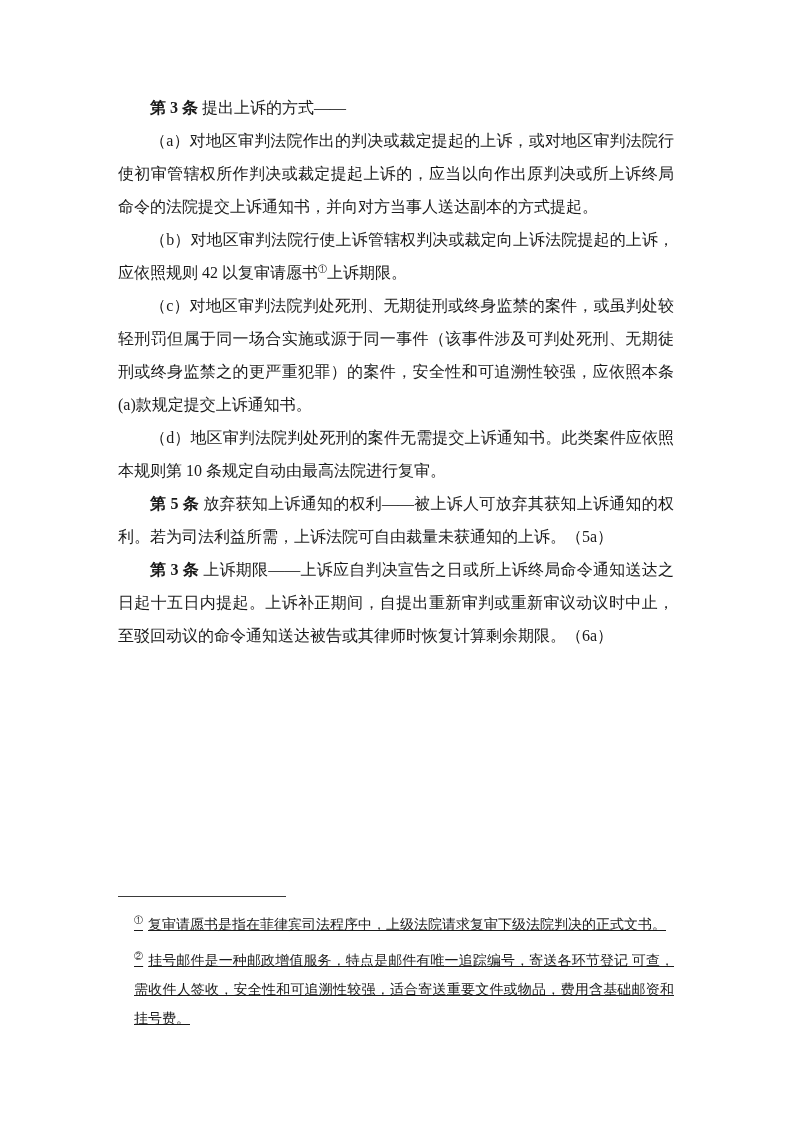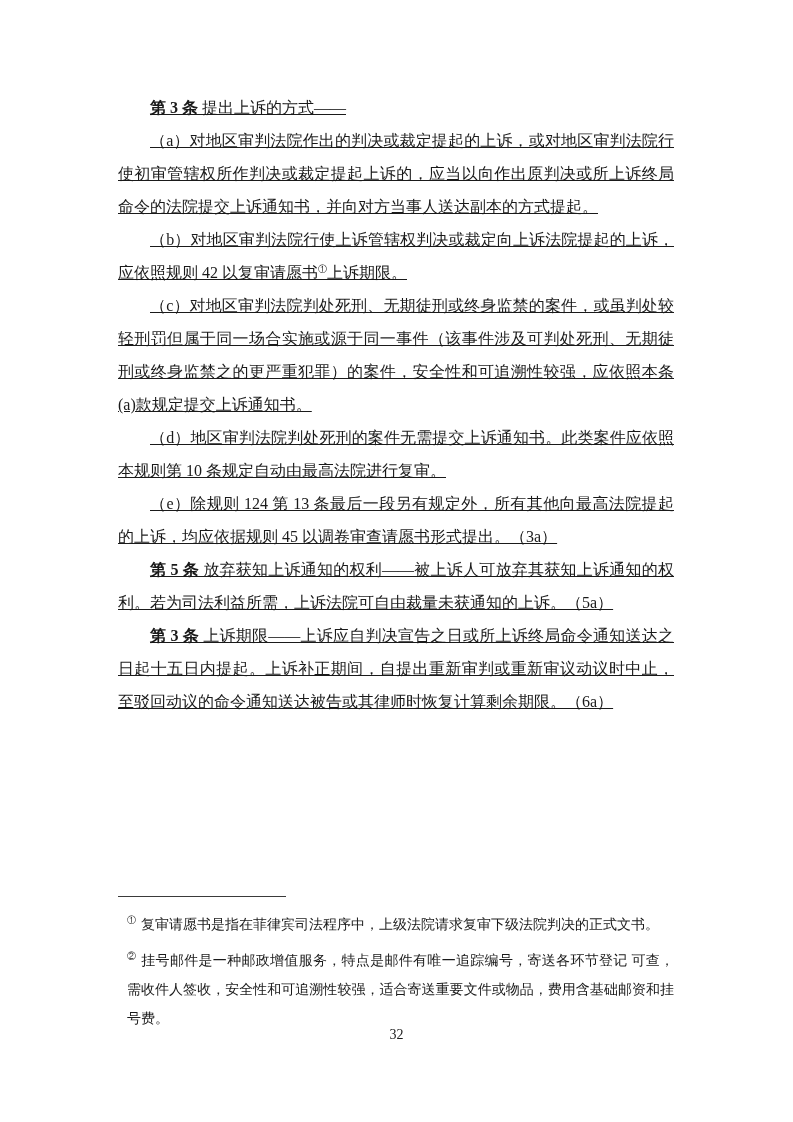--- a/index.html
+++ b/index.html
@@ -15,21 +15,20 @@
     background: #ffffff;
     overflow: hidden;
     font-family: "Liberation Serif", "DejaVu Serif", serif;
     color: #1a1a1a;
   }
   .content {
     position: absolute;
     left: 118px;
     top: 91px;
     width: 556px;
-    text-decoration: underline;
   }
   .para {
     margin: 0;
     font-size: 16px;
     line-height: 33px;
     text-indent: 2em;
     text-align: justify;
     text-justify: inter-ideograph;
   }
   .para .bold { font-weight: bold; }
@@ -44,25 +43,26 @@
     top: 896px;
     width: 556px;
   }
   .fn-separator {
     width: 168px;
     height: 0;
     border-top: 1px solid #3a3a3a;
     margin: 0 0 13px 0;
   }
   .footnote {
-    margin: 0 0 7px 9px;
+    margin: 0 0 7px 16px;
     font-size: 14px;
     line-height: 29px;
     text-align: justify;
     text-justify: inter-ideograph;
+    text-decoration: underline;
   }
   .footnote sup { margin-right: 5px; }
   .page-number {
     position: absolute;
     left: 0;
     top: 1026px;
     width: 100%;
     text-align: center;
     font-size: 14px;
     line-height: 18px;
@@ -71,27 +71,25 @@
 </head>
 <body>
 
 <div class="page">
   <div class="content" id="paragraphs">
       <p class="para"><span class="bold">第 3 条</span><span> 提出上诉的方式——</span></p>
       <p class="para"><span>（a）对地区审判法院作出的判决或裁定提起的上诉，或对地区审判法院行使初审管辖权所作判决或裁定提起上诉的，应当以向作出原判决或所上诉终局命令的法院提交上诉通知书，并向对方当事人送达副本的方式提起。</span></p>
       <p class="para"><span>（b）对地区审判法院行使上诉管辖权判决或裁定向上诉法院提起的上诉，应依照规则 42 以复审请愿书</span><sup>①</sup><span>上诉期限。</span></p>
       <p class="para"><span>（c）对地区审判法院判处死刑、无期徒刑或终身监禁的案件，或虽判处较轻刑罚但属于同一场合实施或源于同一事件（该事件涉及可判处死刑、无期徒刑或终身监禁之的更严重犯罪）的案件，安全性和可追溯性较强，应依照本条(a)款规定提交上诉通知书。</span></p>
       <p class="para"><span>（d）地区审判法院判处死刑的案件无需提交上诉通知书。此类案件应依照本规则第 10 条规定自动由最高法院进行复审。</span></p>
-      <p class="para"><span>（e）除规则 124 第 13 条最后一段另有规定外，所有其他向最高法院提起的上诉，均应依据规则 45 以调卷审查请愿书形式提出。（3a）</span></p>
       <p class="para"><span class="bold">第 5 条</span><span> 放弃获知上诉通知的权利——被上诉人可放弃其获知上诉通知的权利。若为司法利益所需，上诉法院可自由裁量未获通知的上诉。（5a）</span></p>
       <p class="para"><span class="bold">第 3 条</span><span> 上诉期限——上诉应自判决宣告之日或所上诉终局命令通知送达之日起十五日内提起。上诉补正期间，自提出重新审判或重新审议动议时中止，至驳回动议的命令通知送达被告或其律师时恢复计算剩余期限。（6a）</span></p>
     </div>
 
   <div class="footnotes">
     <div class="fn-separator"></div>
     <div id="footnotes-list">
         <p class="footnote"><sup>①</sup><span>复审请愿书是指在菲律宾司法程序中，上级法院请求复审下级法院判决的正式文书。</span></p>
         <p class="footnote"><sup>②</sup><span>挂号邮件是一种邮政增值服务，特点是邮件有唯一追踪编号，寄送各环节登记 可查，需收件人签收，安全性和可追溯性较强，适合寄送重要文件或物品，费用含基础邮资和挂号费。</span></p>
       </div>
   </div>
 
-  <div class="page-number">32</div>
 </div>
 
 </body></html>

